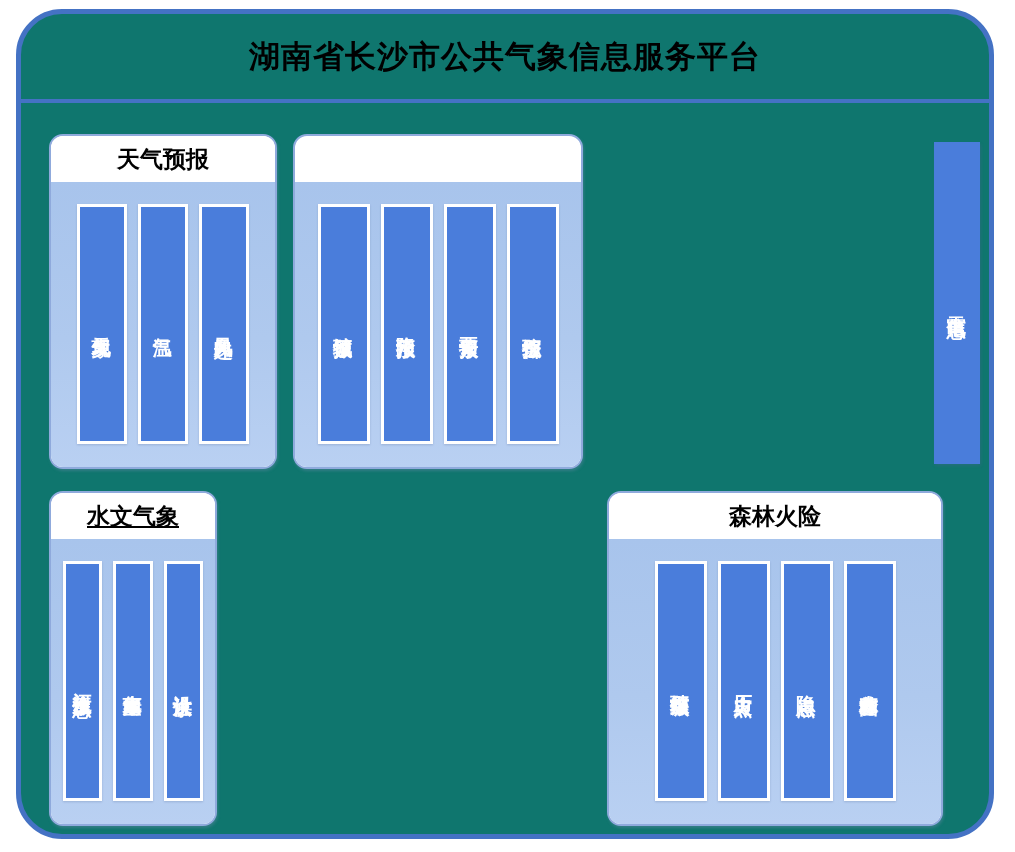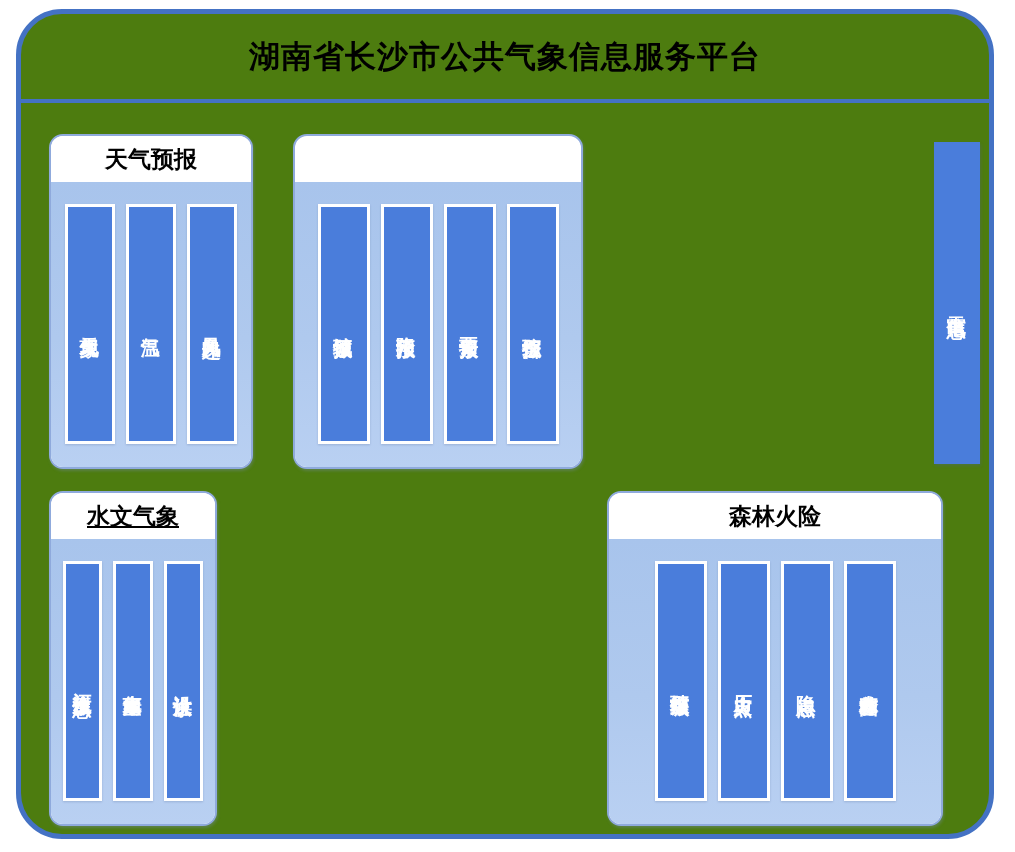--- a/index.html
+++ b/index.html
@@ -17,21 +17,21 @@
   
   #platform-frame {
     position: absolute;
     left: 16px;
     top: 9px;
     width: 978px;
     height: 830px;
     border: 5px solid #4472C4;
     border-radius: 46px;
     box-sizing: border-box;
-    background: #4d7c0f;
+    background: #0f766e;
   }
 
   #platform-title-bar {
     position: absolute;
     left: 0;
     top: 0;
     right: 0;
     height: 85px;
     border-bottom: 4px solid #4472C4;
     display: flex;
@@ -131,21 +131,21 @@
 <body>
 
 <div id="platform-frame">
 
   <div id="platform-title-bar">
     <div id="platform-title">湖南省长沙市公共气象信息服务平台</div>
   </div>
 
   <div id="content-area">
 
-    <div class="module-panel" style="left:28px; top:31px; width:204px; height:335px;">
+    <div class="module-panel" style="left:28px; top:31px; width:228px; height:335px;">
       <div class="module-header">
         <span class="module-header-text">天气预报</span>
       </div>
       <div class="module-body">
         <div class="item-bar" style="width:50px; height:240px;">
           <span class="item-bar-label">天气现象</span>
         </div>
         <div class="item-bar" style="width:50px; height:240px;">
           <span class="item-bar-label">气温</span>
         </div>

